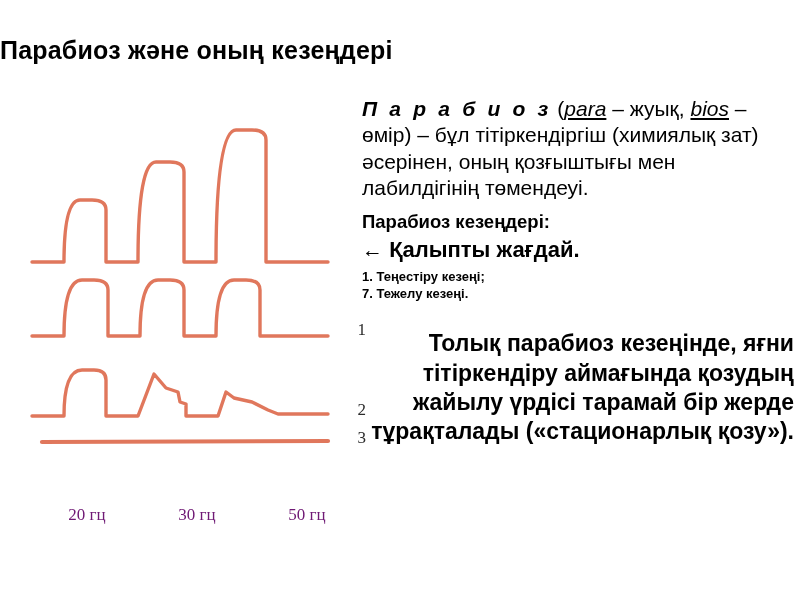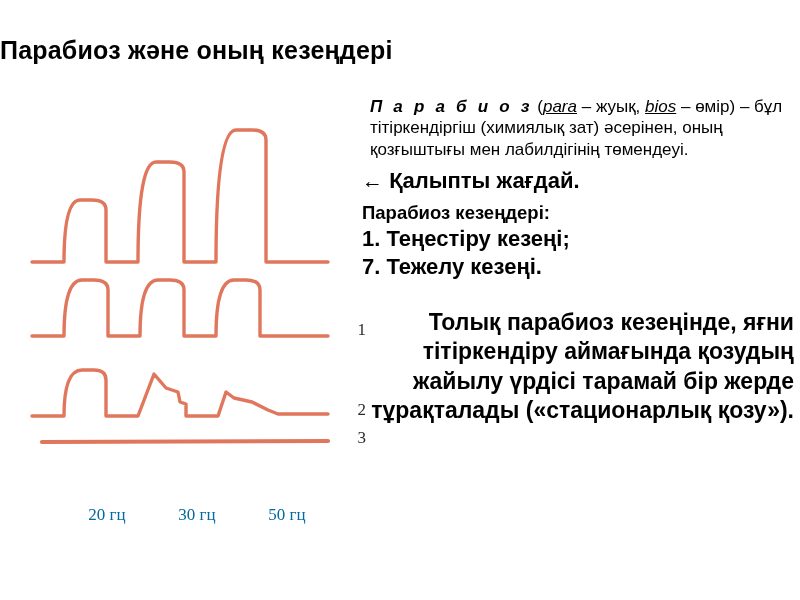--- a/index.html
+++ b/index.html
@@ -47,38 +47,38 @@
     font-family: "Liberation Serif", serif;
     font-size: 17px;
     color: #2b2b2b;
   }
   #axis-labels {
     position: absolute;
     left: 14px;
     top: 385px;
     width: 310px;
     display: flex;
-    justify-content: center;
+    justify-content: space-between;
     font-family: "Liberation Serif", serif;
     font-size: 17px;
-    color: #0369a1;
+    color: #701a75;
   }
   #axis-labels span { width: 90px; text-align: center; }
 
   
   #text-column {
     position: absolute;
     left: 362px;
     top: 96px;
     width: 432px;
   }
   #definition {
-    font-size: 17px;
+    font-size: 21px;
     line-height: 1.26;
-    margin: 0 0 8px 8px;
+    margin: 0 0 8px 0;
   }
   #definition .term {
     font-weight: bold;
     font-style: italic;
     letter-spacing: 3.2px;
   }
   #definition .latin {
     font-style: italic;
     text-decoration: underline;
   }
@@ -89,21 +89,21 @@
     line-height: 1.2;
   }
   #normal-state .arrow { font-weight: normal; font-size: 21px; }
   #phases-heading {
     font-size: 18.5px;
     font-weight: bold;
     margin: 0 0 1px 0;
     line-height: 1.25;
   }
   .phase-item {
-    font-size: 22px;
+    font-size: 13px;
     font-weight: bold;
     line-height: 1.3;
   }
   #conclusion {
     font-size: 23px;
     font-weight: bold;
     line-height: 1.28;
     margin: 26px 0 0 0;
     text-align: right;
   }
@@ -192,24 +192,24 @@
     <span>50 гц</span>
   </div>
 </div>
 
 <div id="text-column">
 
   <p id="definition">
     <span class="term">П а р а б и о з</span><span> (</span><span class="latin">para</span><span> – жуық, </span><span class="latin">bios</span><span> – өмір) – бұл тітіркендіргіш (химиялық зат) әсерінен, оның қозғыштығы мен лабилдігінің төмендеуі.</span>
   </p>
 
+  <div id="phases-heading">Парабиоз кезеңдері:</div>
+
   <div id="normal-state">
     <span class="arrow">←</span>
     <span>Қалыпты жағдай.</span>
   </div>
 
-  <div id="phases-heading">Парабиоз кезеңдері:</div>
-
   <div class="phase-item">1. Теңестіру кезеңі;</div>
   <div class="phase-item">7. Тежелу кезеңі.</div>
 
   <p id="conclusion">Толық парабиоз кезеңінде, яғни тітіркендіру аймағында қозудың жайылу үрдісі тарамай бір жерде тұрақталады («стационарлық қозу»).</p>
 </div>
 
 </body></html>

